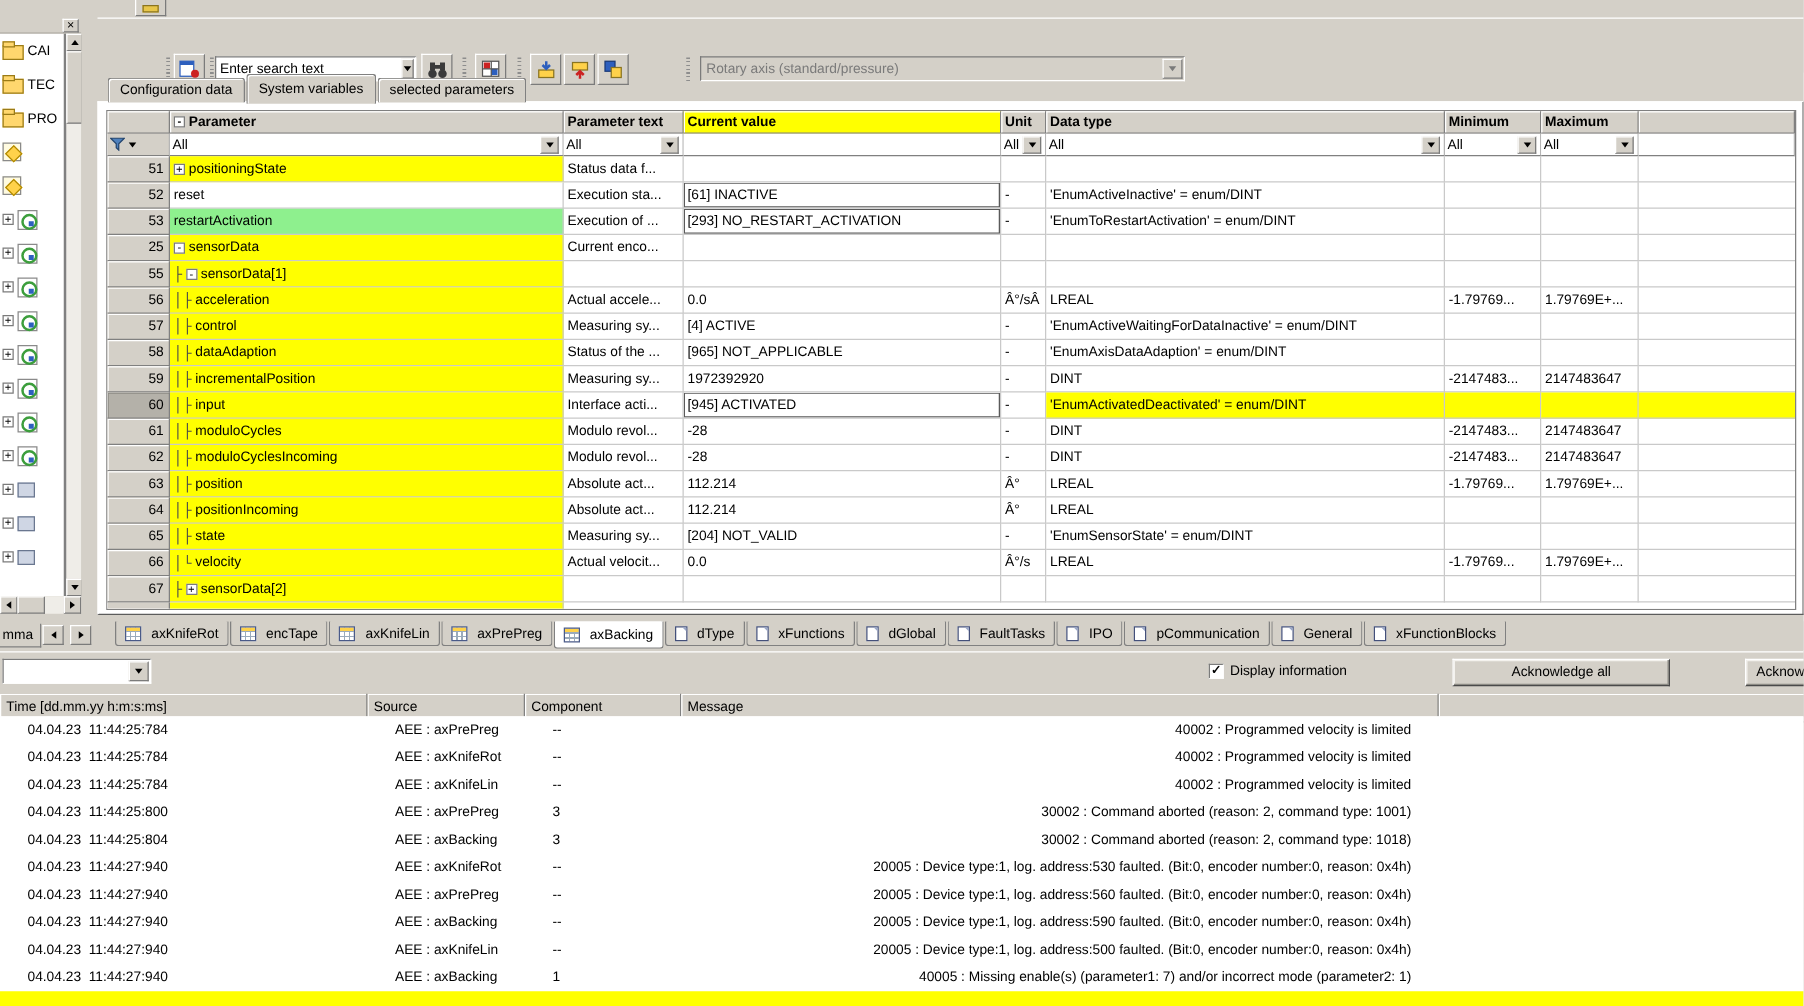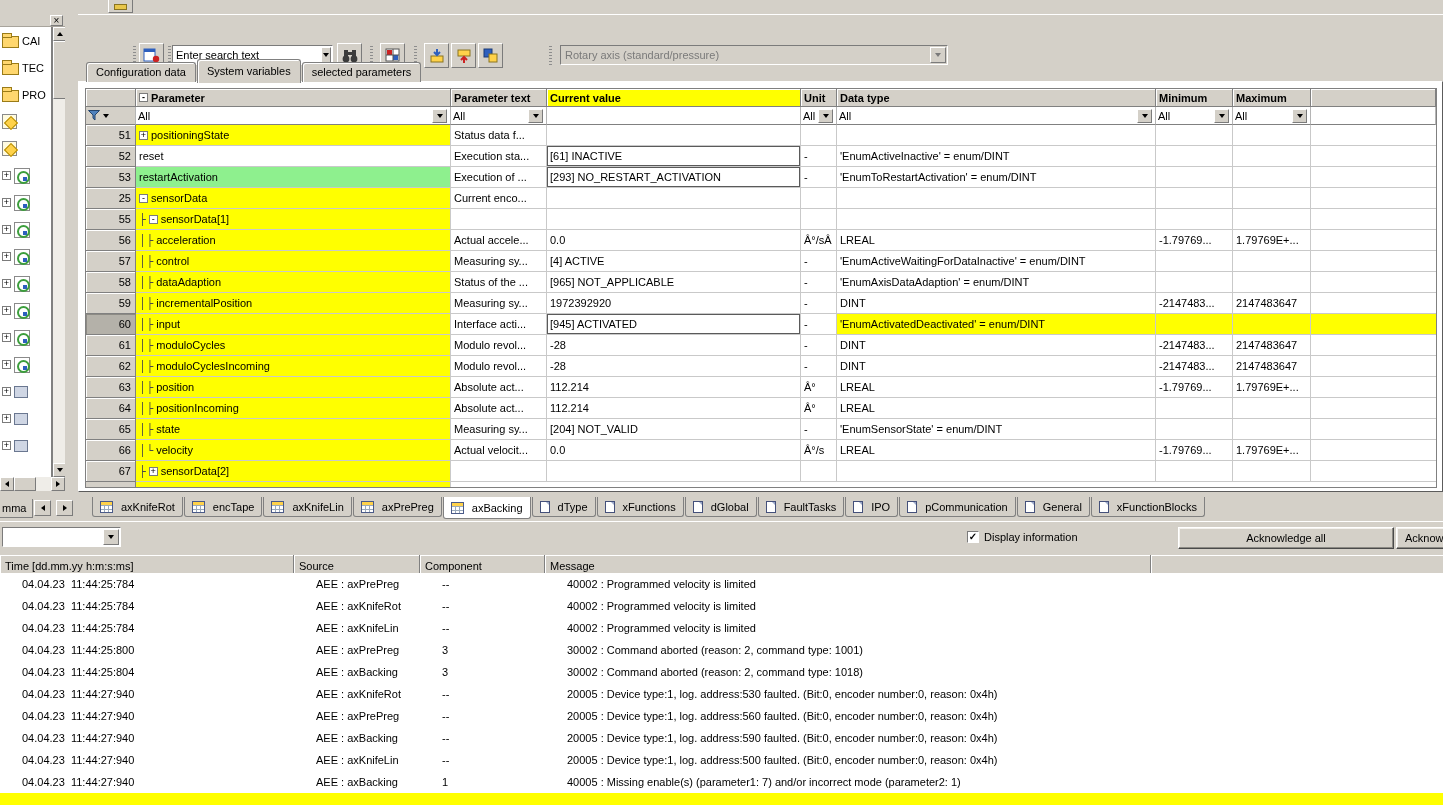--- a/index.html
+++ b/index.html
@@ -103,28 +103,28 @@
 .icon-sheetgrid{width:13px;height:12px;border:1px solid #4a5a88;background-image:linear-gradient(to bottom,#ffd24a 0 3px,transparent 3px),repeating-linear-gradient(to right,transparent 0 3px,#9aaabb 3px 4px),repeating-linear-gradient(to bottom,transparent 0 3px,#9aaabb 3px 4px);background-color:#fff;}
 .icon-sheetdoc{width:10px;height:12px;border:1px solid #44507a;background:#fff;position:relative;}
 .icon-sheetdoc::before{content:"";position:absolute;right:0;top:0;border-left:3px solid transparent;border-top:3px solid #9aa7c8;}
 
 
 #alarm-panel{position:absolute;left:0;top:521px;width:1443px;height:284px;background:#d4d0c8;border-top:1px solid #ffffff;}
 #alarm-filter-combo{position:absolute;left:2px;top:5px;width:119px;height:20px;display:flex;align-items:center;}
 #display-info{position:absolute;left:967px;top:9px;display:flex;align-items:center;gap:5px;}
 #display-info .cbox{width:12px;height:12px;background:#fff;border:1px solid;border-color:#7b7b7b #fff #fff #7b7b7b;font-size:10px;line-height:10px;text-align:center;font-weight:bold;}
 .pushbtn{position:absolute;top:5px;height:22px;background:#d4d0c8;border:1px solid;border-color:#ffffff #4a4a4a #4a4a4a #ffffff;box-shadow:inset -1px -1px 0 #8c8a84,inset 1px 1px 0 #f4f2ee;display:flex;align-items:center;justify-content:center;font-size:11px;}
-#ack-all-btn{left:1162px;width:216px;margin-left:16px;}
+#ack-all-btn{left:1162px;width:174px;}
 #ack-btn{left:1396px;width:160px;justify-content:flex-start;padding-left:8px;}
 #alarm-header{position:absolute;left:0;top:33px;width:1443px;height:23px;display:flex;}
 .ahcell{background:#d4d0c8;border-right:1px solid #808080;border-bottom:1px solid #808080;box-shadow:inset 1px 1px 0 #fff;display:flex;align-items:center;padding:0 5px;white-space:nowrap;overflow:hidden;flex:0 0 auto;}
 .a-time{width:294px;}
 .a-src{width:126px;}
 .a-comp{width:125px;}
-.a-msg{width:606px;}
+.a-msg{width:606px;text-align:right;}
 .a-tail{flex:1 1 auto;border-right:none;}
 #alarm-list{position:absolute;left:0;top:51px;width:1443px;height:233px;background:#ffffff;overflow:hidden;}
 .arow{display:flex;height:22px;align-items:center;background:#fff;}
 .acell{flex:0 0 auto;padding:0 22px;white-space:pre;overflow:hidden;}
 .acell.a-msg{width:606px;}
 #alarm-partial-row{height:13px;background:#ffff00;}
 
 
 .svgicon{display:block;}
 </style>

